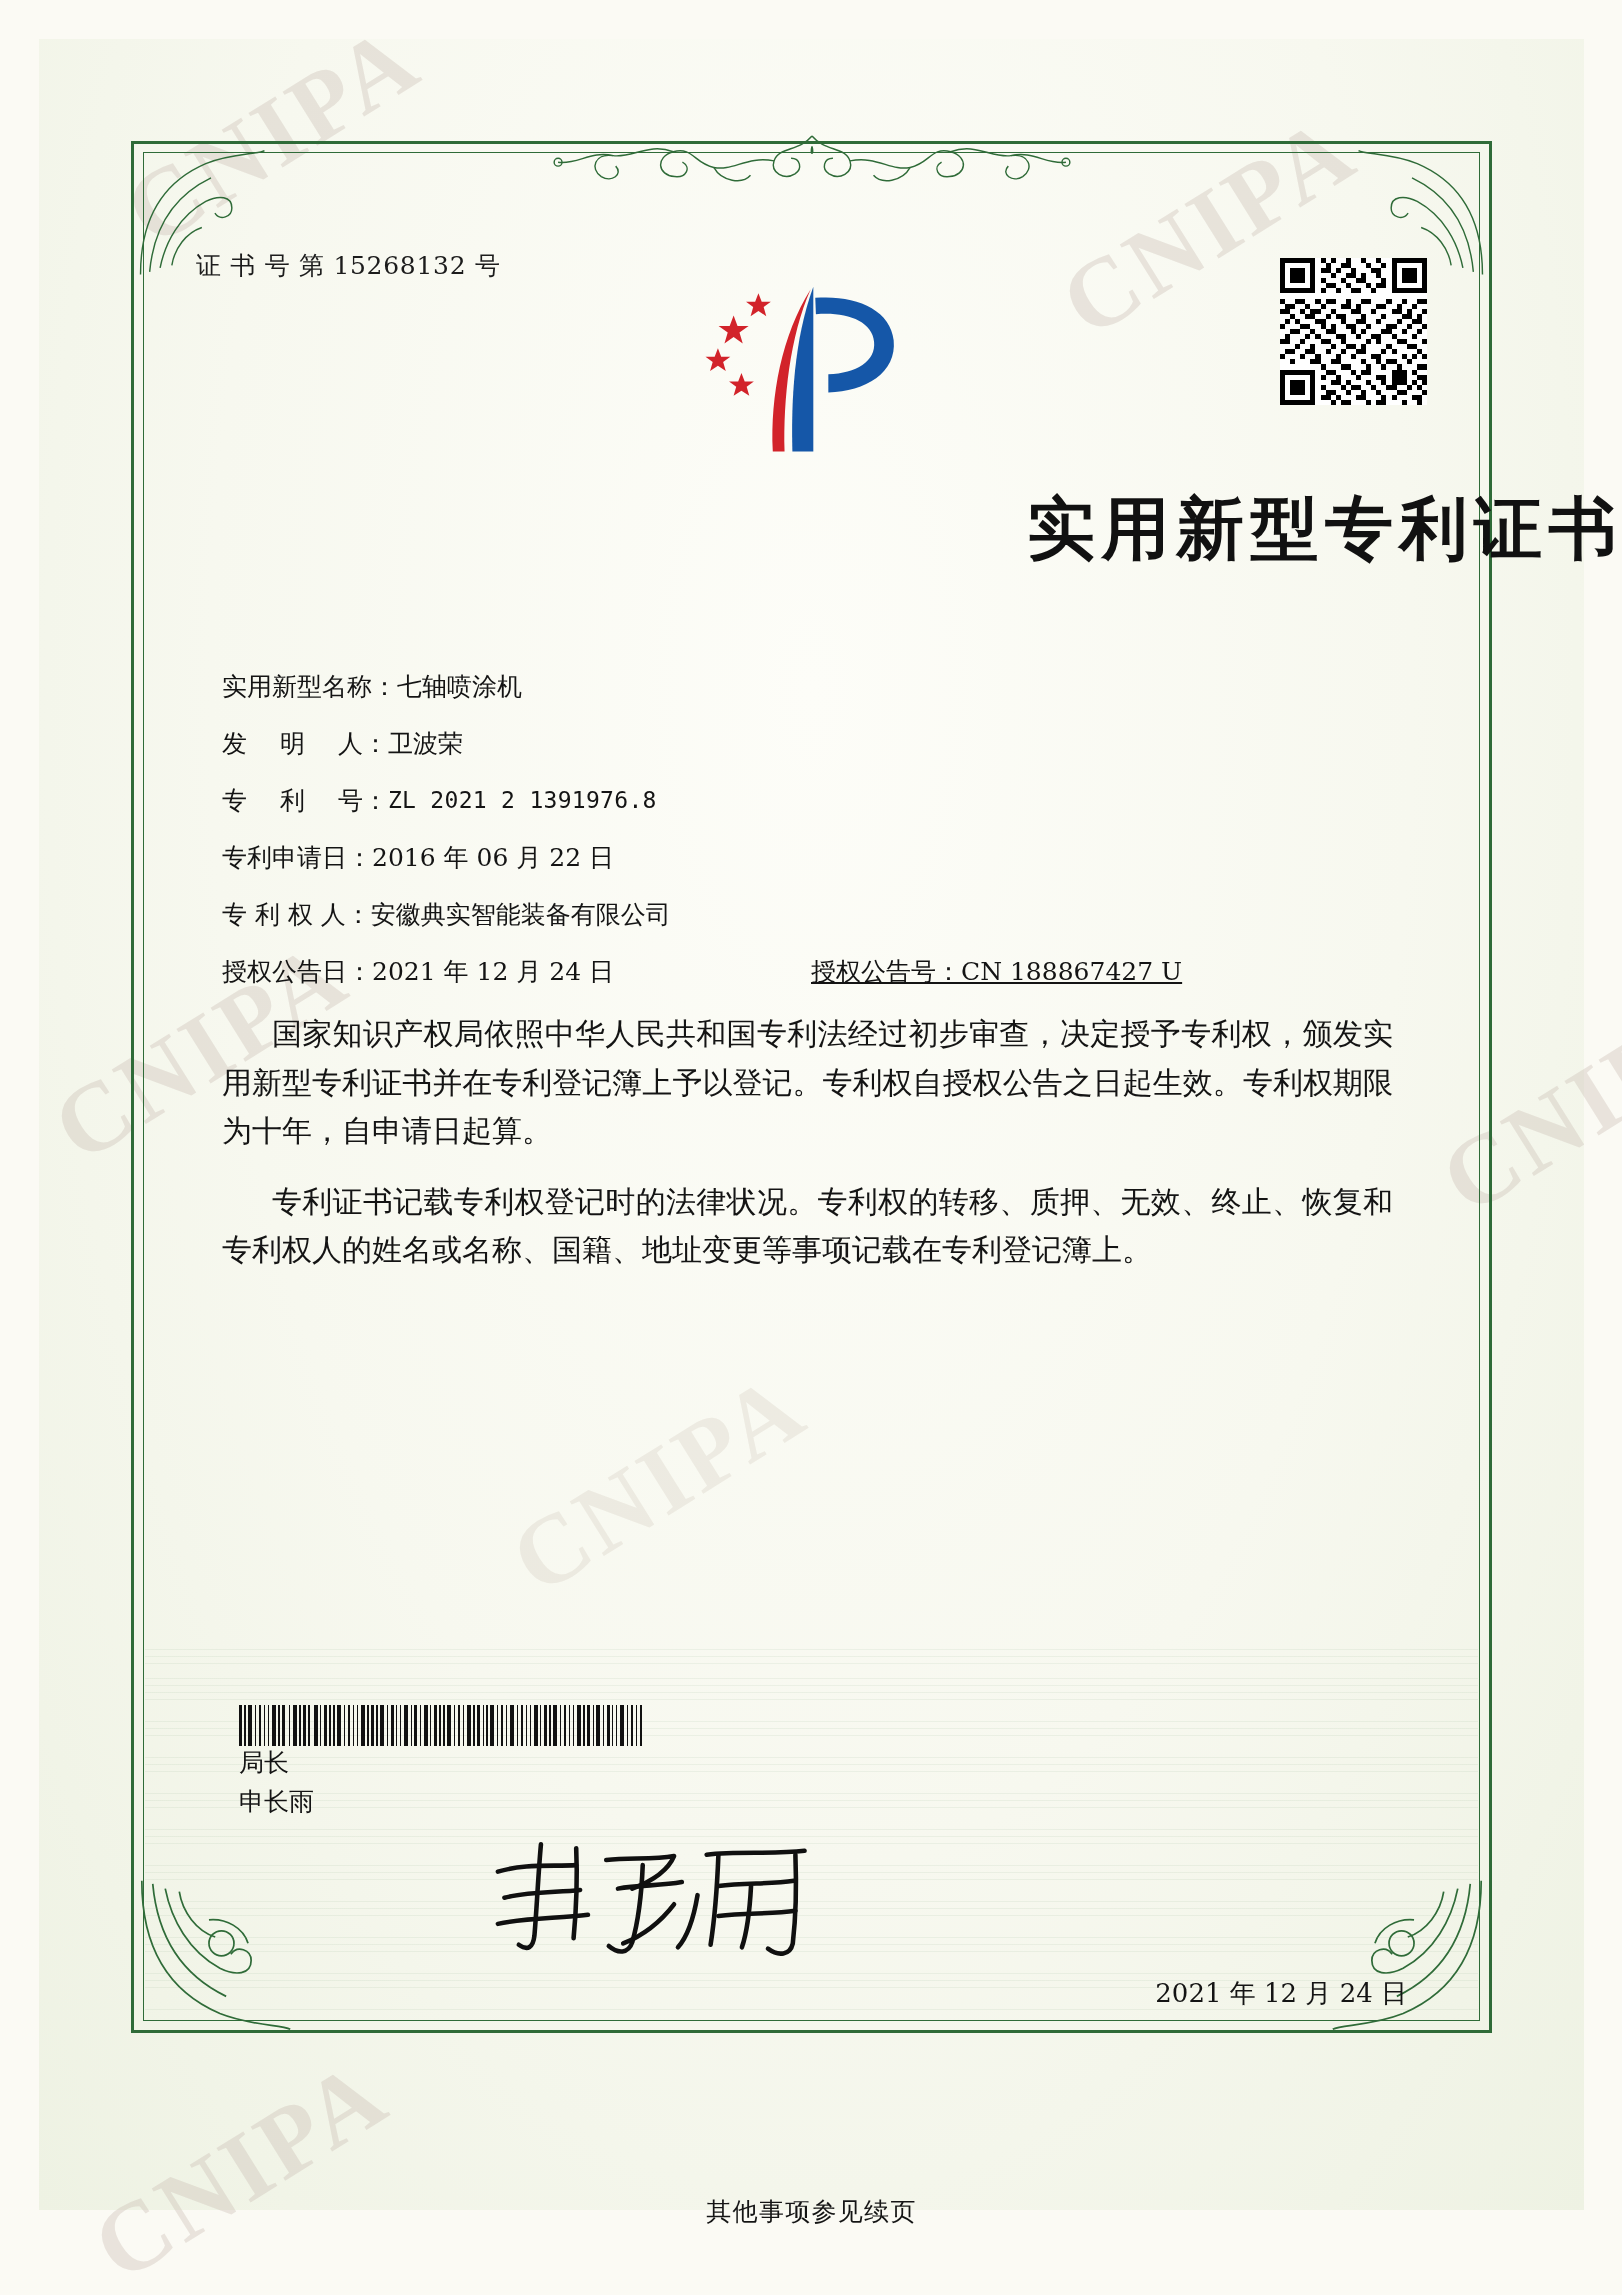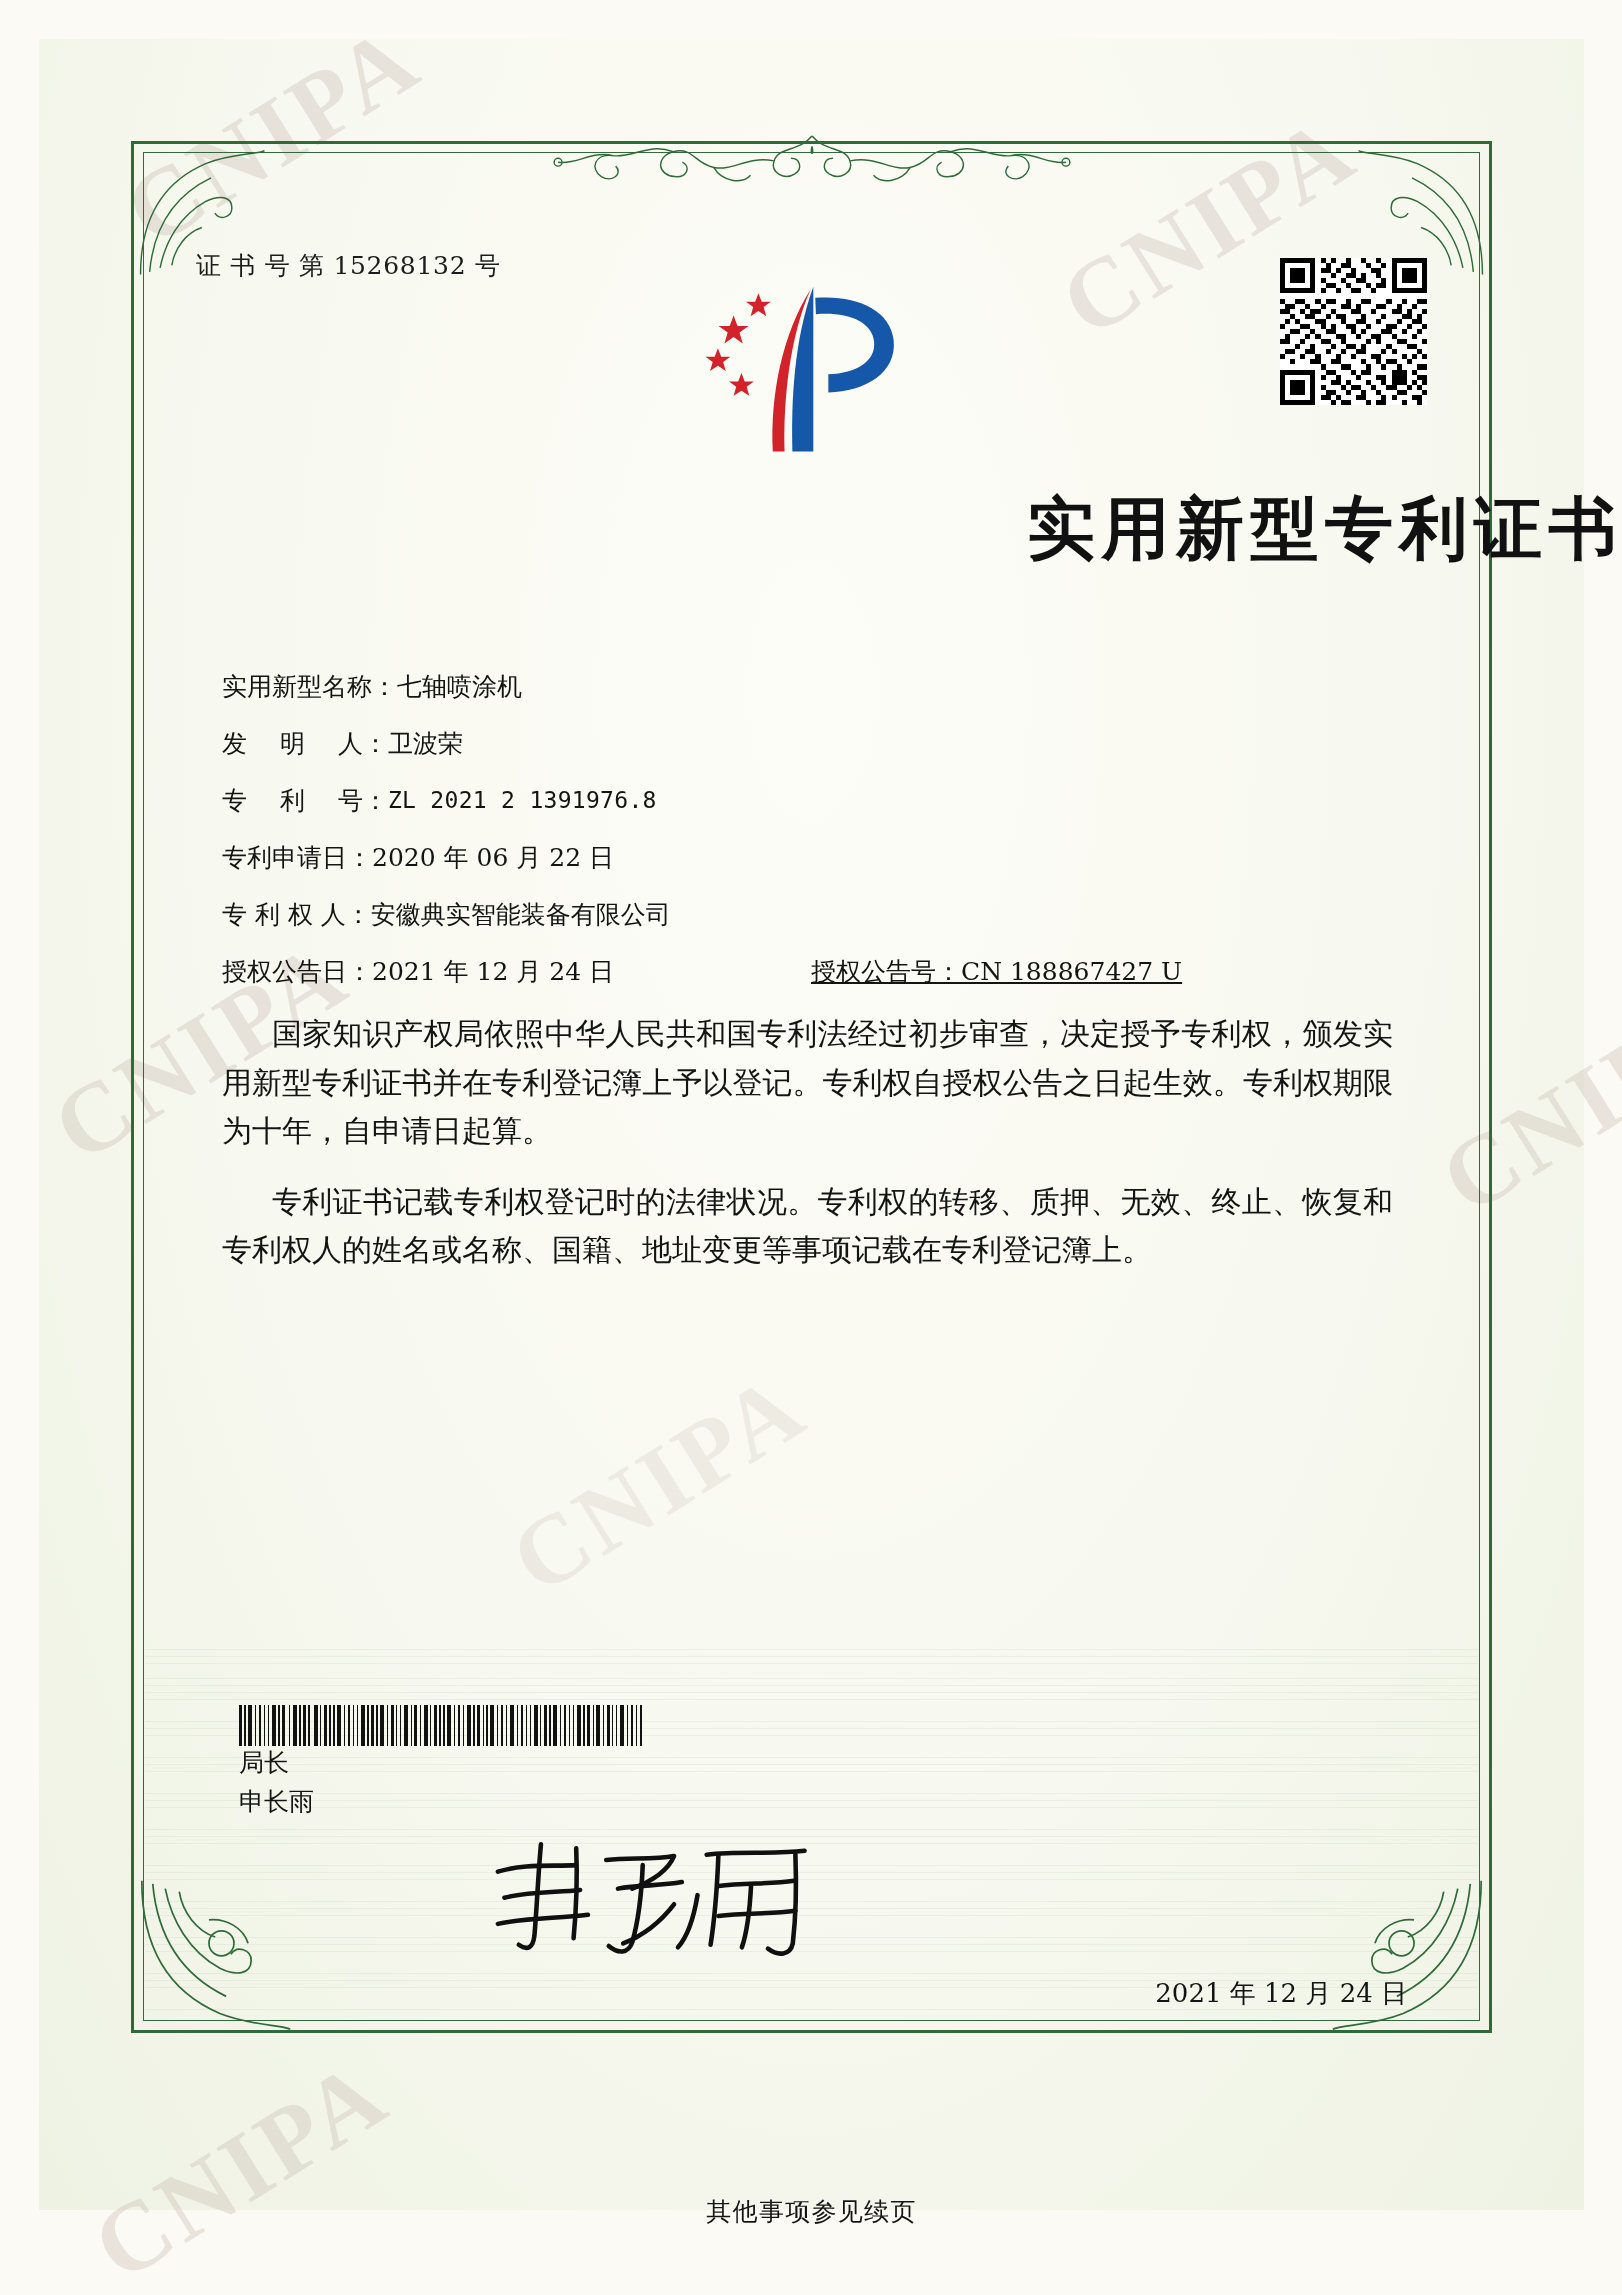--- a/index.html
+++ b/index.html
@@ -552,21 +552,21 @@
       <span class="field-value">卫波荣</span>
     </div>
 
     <div class="field-row">
       <span class="field-label">专　 利　 号：</span>
       <span class="field-value mono">ZL 2021 2 1391976.8</span>
     </div>
 
     <div class="field-row">
       <span class="field-label">专利申请日：</span>
-      <span class="field-value">2020 年 06 月 22 日</span>
+      <span class="field-value">2016 年 06 月 22 日</span>
     </div>
 
     <div class="field-row">
       <span class="field-label">专 利 权 人：</span>
       <span class="field-value">安徽典实智能装备有限公司</span>
     </div>
 
 
     <div class="row-two-col">
       <span class="col-a">

